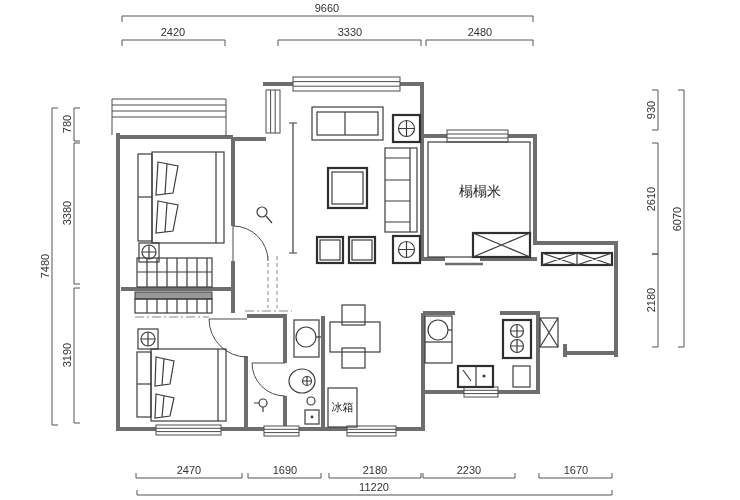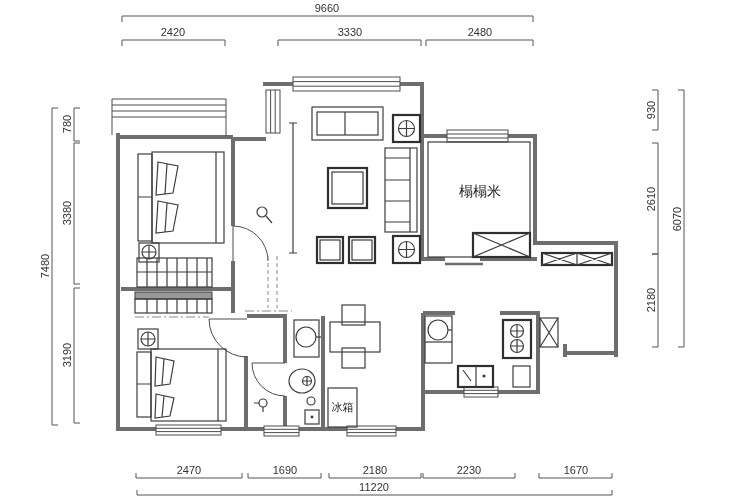--- a/index.html
+++ b/index.html
@@ -1,17 +1,17 @@
 <!DOCTYPE html>
 <html><head>
 <meta charset="utf-8">
 <style>
   html,body{margin:0;padding:0;background:#ffffff;}
   .stage{width:740px;height:500px;position:relative;background:#fff;overflow:hidden;
-         font-family:"Liberation Sans", sans-serif;border-radius:16px;}
+         font-family:"Liberation Sans", sans-serif;}
   svg{display:block;}
   .wall{stroke:#6e6e6e;stroke-width:4;fill:none;stroke-linecap:butt;}
   .wallthin{stroke:#6e6e6e;stroke-width:2.5;fill:none;}
   .win{stroke:#4d4d4d;stroke-width:1;fill:#ffffff;}
   .winl{stroke:#4d4d4d;stroke-width:1;fill:none;}
   .furn{stroke:#3d3d3d;stroke-width:1.2;fill:none;}
   .furnb{stroke:#2f2f2f;stroke-width:2.2;fill:none;}
   .dim{stroke:#555555;stroke-width:1;fill:none;}
   .dimtxt{font-family:"Liberation Sans",sans-serif;font-size:11px;fill:#333333;}
   .roomtxt{font-family:"Liberation Sans","DejaVu Sans",sans-serif;font-size:14px;fill:#222222;}

